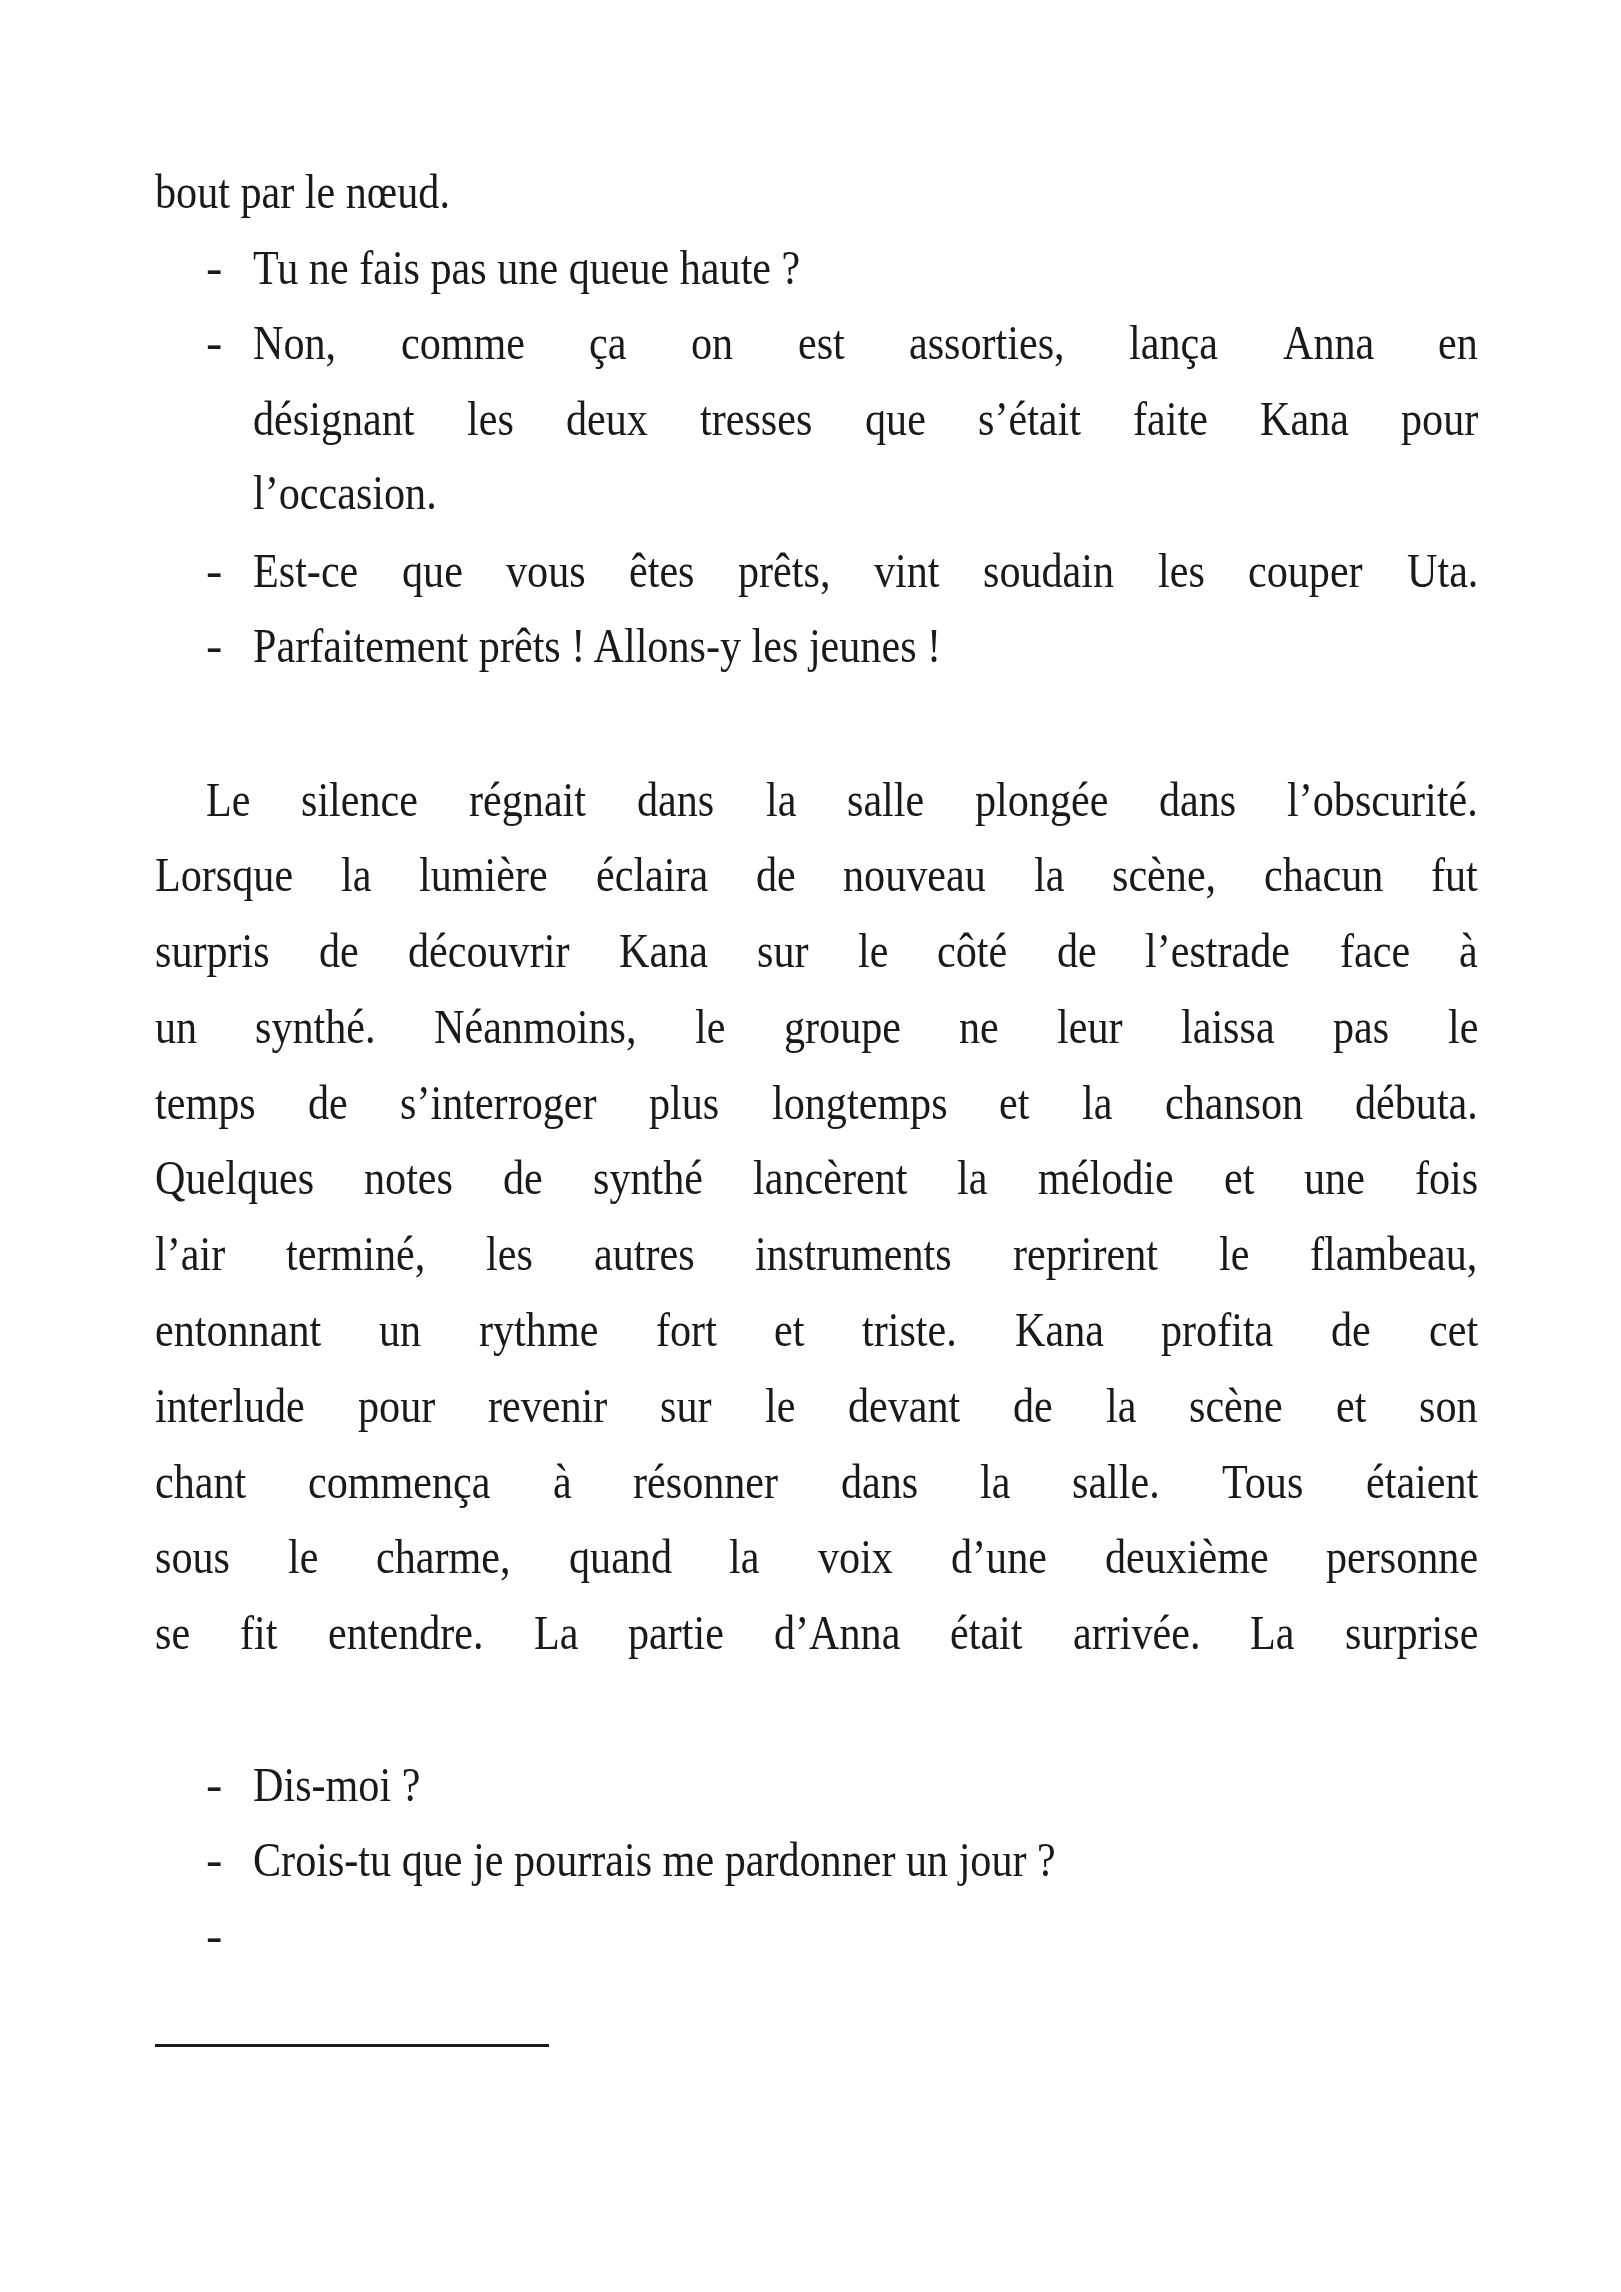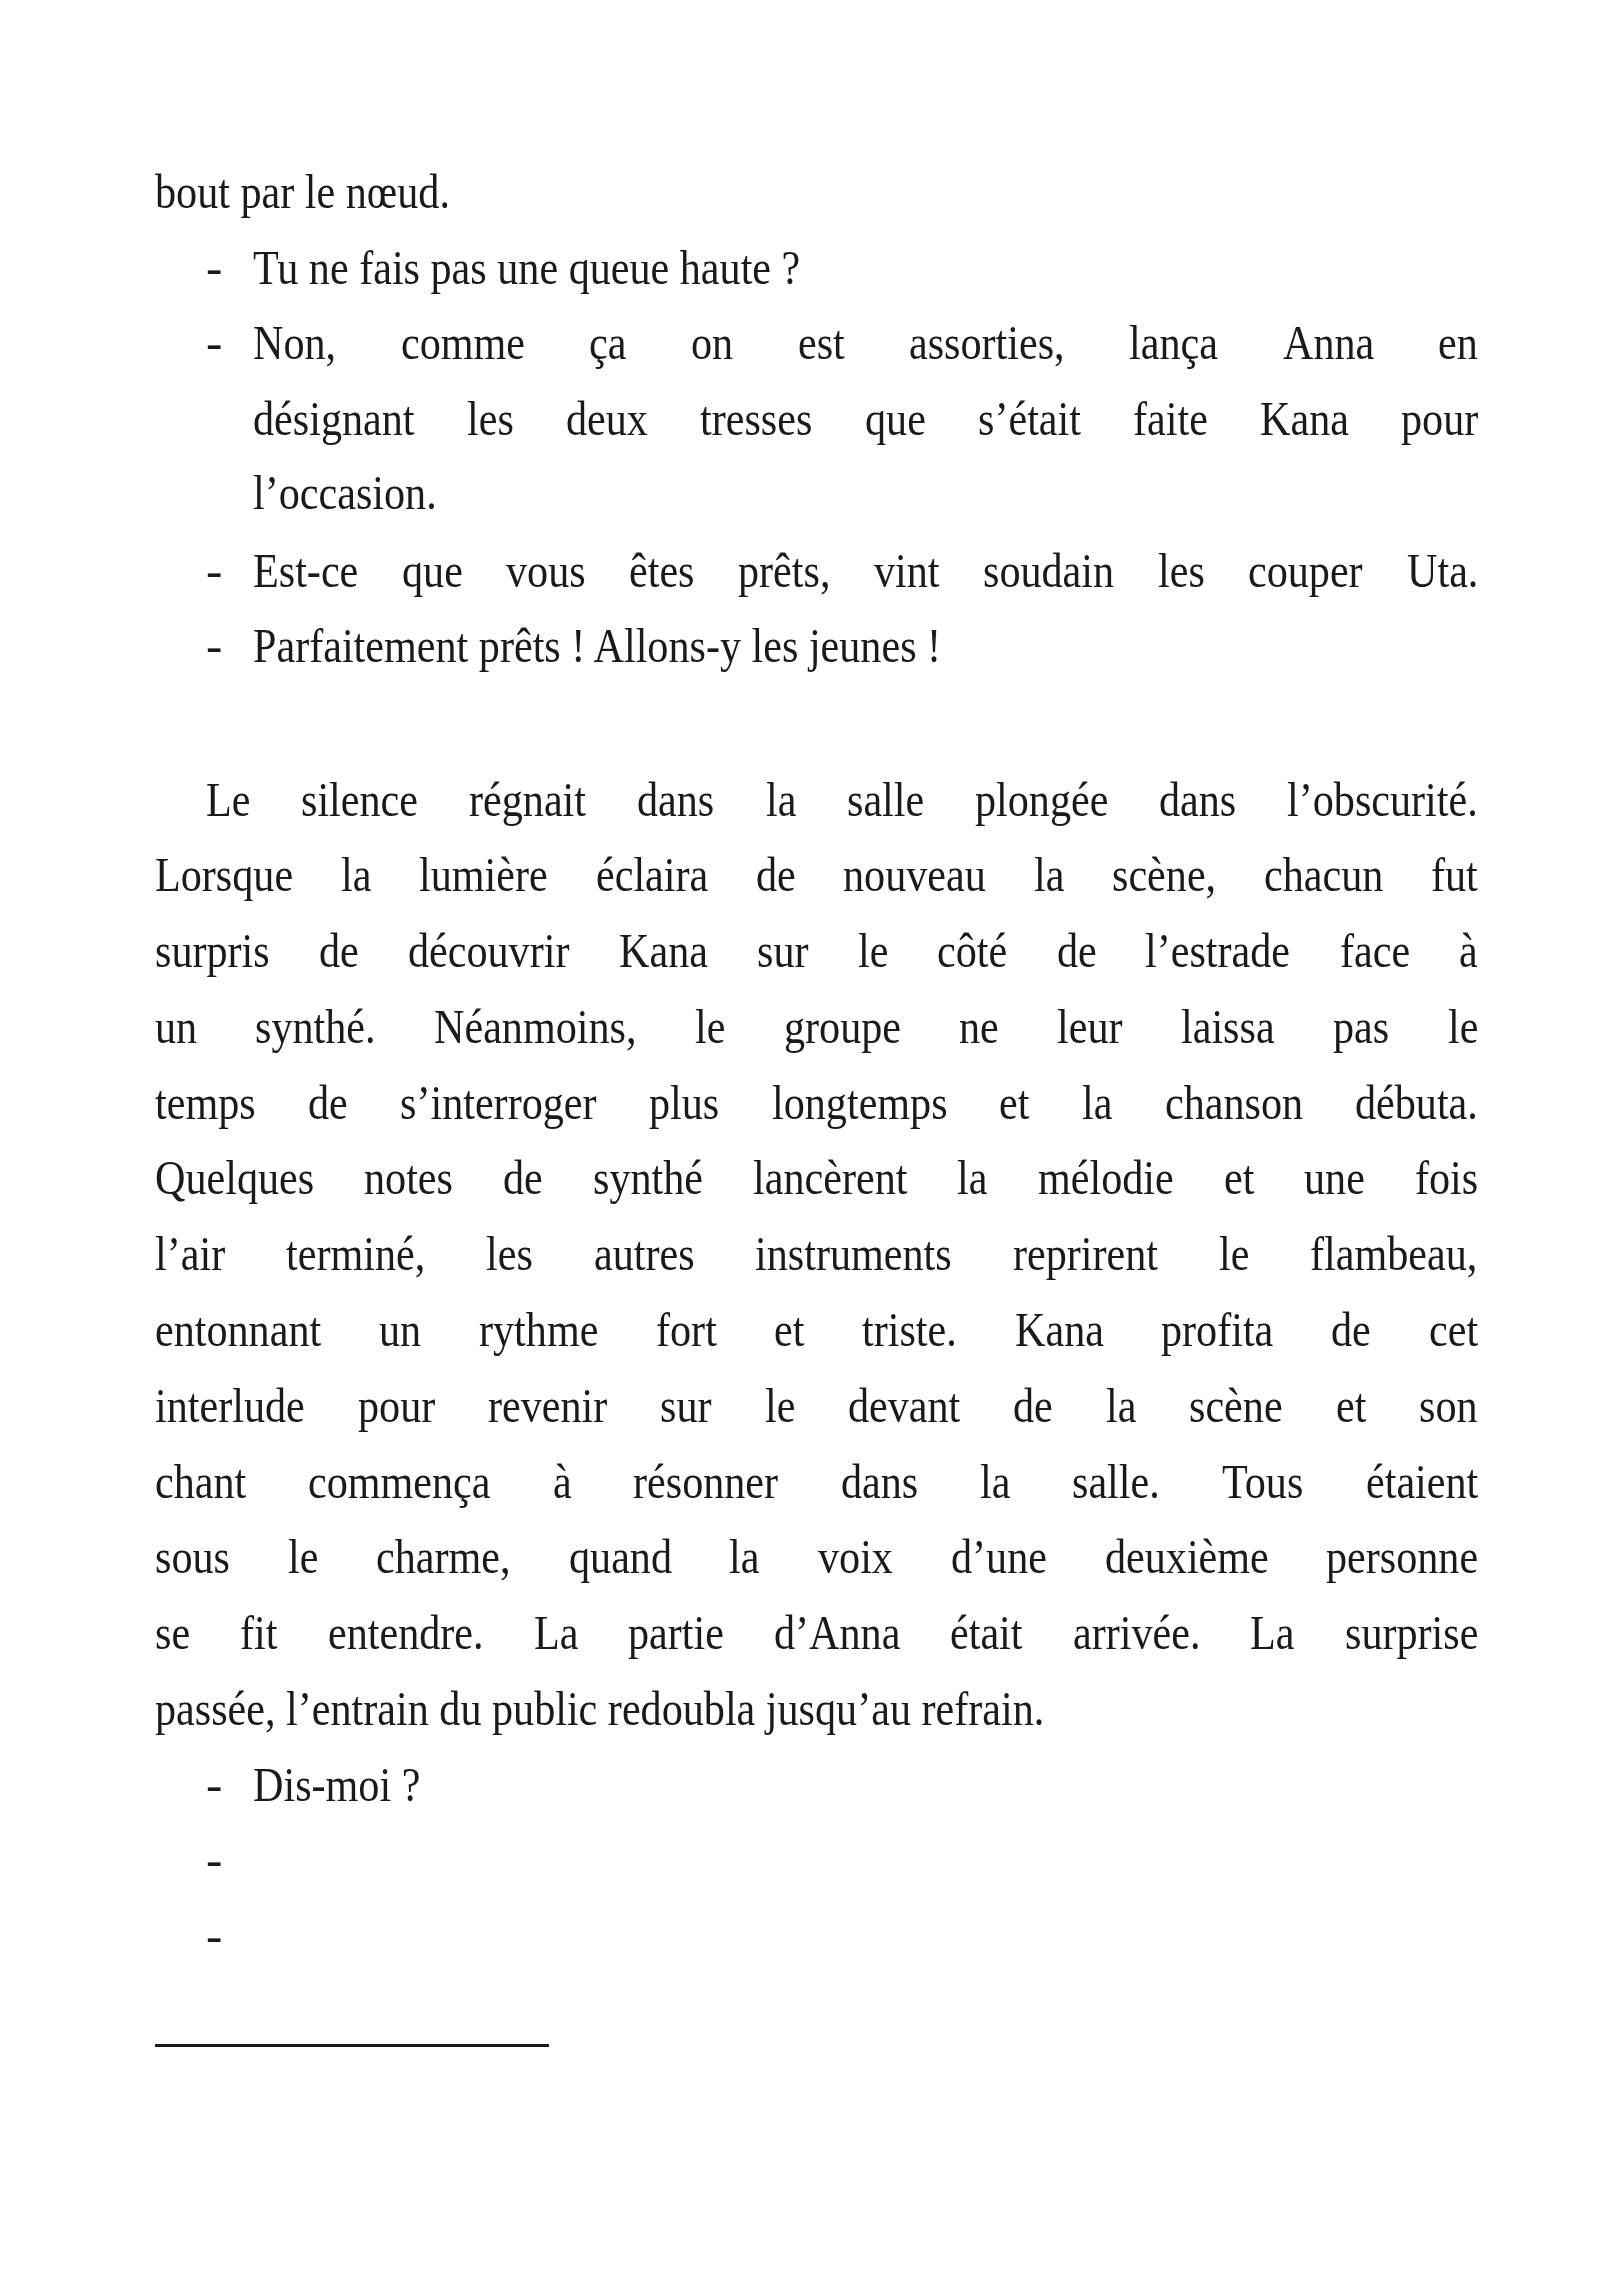--- a/index.html
+++ b/index.html
@@ -304,29 +304,29 @@
         <span style="display: inline-block; transform: scaleX(0.86); transform-origin: left center; margin-right: -25px;">entendre.</span>
         <span style="display: inline-block; transform: scaleX(0.86); transform-origin: left center; margin-right: -7.2px;">La</span>
         <span style="display: inline-block; transform: scaleX(0.86); transform-origin: left center; margin-right: -15.6px;">partie</span>
         <span style="display: inline-block; transform: scaleX(0.86); transform-origin: left center; margin-right: -20.6px;">d’Anna</span>
         <span style="display: inline-block; transform: scaleX(0.86); transform-origin: left center; margin-right: -11.8px;">était</span>
         <span style="display: inline-block; transform: scaleX(0.86); transform-origin: left center; margin-right: -21px;">arrivée.</span>
         <span style="display: inline-block; transform: scaleX(0.86); transform-origin: left center; margin-right: -7.2px;">La</span>
         <span style="display: inline-block; transform: scaleX(0.86); transform-origin: left center; margin-right: -22px;">surprise</span>
       </span>
   </div>
-  <div class="line" style="top: 1674px;">
-    <span class="txt" style="transform:scaleX(0.86);">passée, l’entrain du public redoubla jusqu’au refrain.</span>
-  </div>
 
   <span class="dash" style="top: 1750px;">-</span>
   <div class="line indent2" style="top: 1750px;">
     <span class="txt" style="transform:scaleX(0.86);">Dis-moi ?</span>
   </div>
 
   <span class="dash" style="top: 1825px;">-</span>
+  <div class="line indent2" style="top: 1825px;">
+    <span class="txt" style="transform:scaleX(0.86);">Crois-tu que je pourrais me pardonner un jour ?</span>
+  </div>
 
   <span class="dash" style="top: 1901px;">-</span>
 
   <div class="footnote-rule" style="top: 2044px;"></div>
 
 </div>
 
 
 </body></html>

